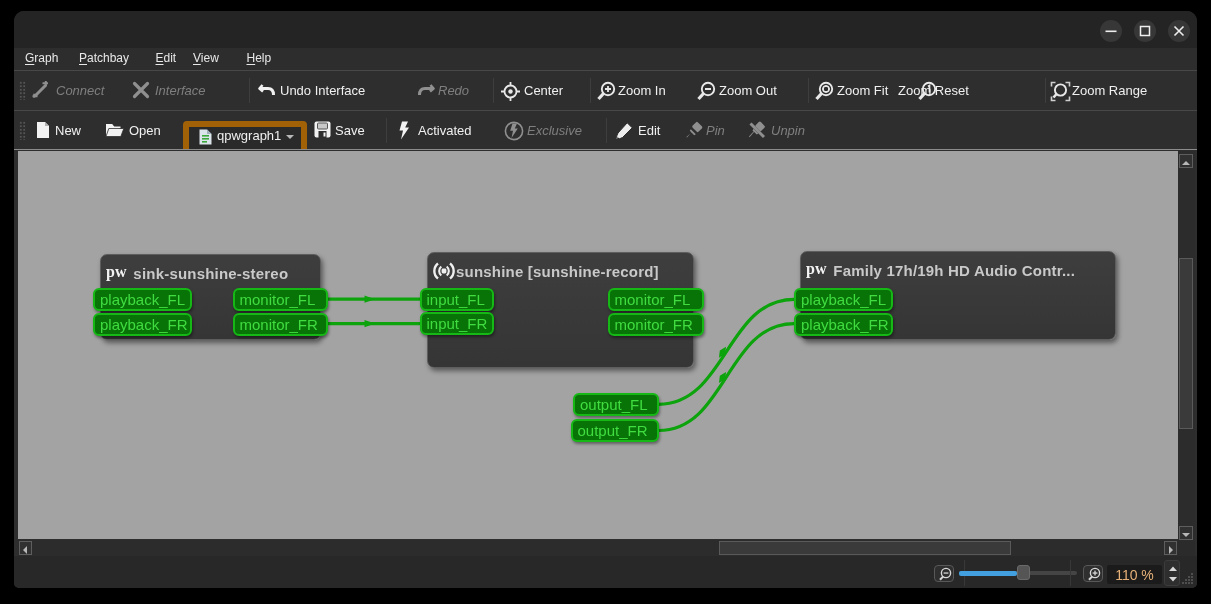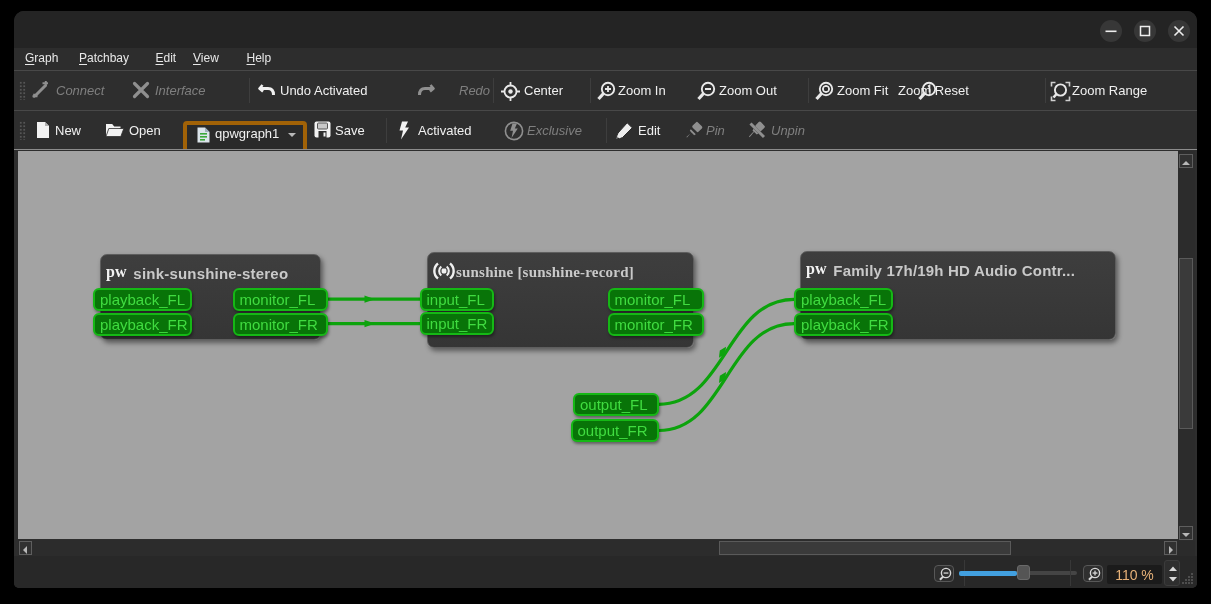--- a/index.html
+++ b/index.html
@@ -18,21 +18,21 @@
 #tb1 { position:absolute; left:0; top:59px; width:100%; height:40px; background:#2e2e2e; border-top:1px solid #484848; }
 #tb2 { position:absolute; left:0; top:99px; width:100%; height:39px; background:#2e2e2e; border-top:1px solid #484848; }
 #brightline { position:absolute; left:0; top:138px; width:100%; height:1.2px; background:#8b8b8b; }
 .ti { position:absolute; font-size:13px; color:#f0f0f0; top:12.3px; white-space:nowrap; }
 .ti.dis { color:#7f7f7f;font-style:italic; }
 .tico { position:absolute; top:10.3px; }
 .tsep { position:absolute; top:7px; width:1px; height:25px; background:#3e3e3e; }
 .handle { position:absolute; left:4.5px; top:10px; width:7px; height:19px;
   background-image:radial-gradient(circle, #565656 1px, transparent 1.3px);
   background-size:3.5px 3.5px; }
-#combo { position:absolute; left:169px; top:10px; width:123.5px; height:36px; background:#2a2a2a; border:4px solid #a16207; border-radius:4px; }
+#combo { position:absolute; left:169px; top:10px; width:123.5px; height:36px; background:#2a2a2a; border:6px solid #a16207; border-radius:4px; }
 #combo-txt { position:absolute; left:28px; top:1px; color:#f0f0f0; font-size:13px; }
 #combo-ico { position:absolute; left:10px; top:2px; }
 #combo-arrow { position:absolute; right:7px; top:8px; width:0; height:0; border-left:4px solid transparent; border-right:4px solid transparent; border-top:4.5px solid #b8b8b8; }
 
 #main { position:absolute; left:0; top:139px; width:100%; height:417px; background:#2e2e2e; }
 #canvas { position:absolute; left:4px; top:1px; width:1160px; height:388px; background:#a3a3a3; }
 
 #hscroll { position:absolute; left:4px; top:390px; width:1160px; height:16px; background:#2c2c2c; }
 #vscroll { position:absolute; left:1164px; top:1px; width:17px; height:390px; background:#2c2c2c; }
 .sbtn { position:absolute; background:#313131; border:1px solid #5e5e5e; }
@@ -89,26 +89,26 @@
     <div class="ti dis" style="left:42px;">Connect</div>
     <div class="tico" style="left:118px;"><svg width="18" height="18" viewBox="0 0 18 18">
           <path d="M2.5 2.5 L15.5 15.5 M15.5 2.5 L2.5 15.5" stroke="#8f8f8f" stroke-width="3.2" stroke-linecap="round"></path>
         </svg></div>
     <div class="ti dis" style="left:141px;">Interface</div>
     <div class="tsep" style="left:235px;"></div>
     <div class="tico" style="left:244px;"><svg width="18" height="18" viewBox="0 0 18 18">
           <path d="M4.5 4 L1.5 7.5 L5 10.5" stroke="#f0f0f0" stroke-width="2.6" fill="none" stroke-linejoin="round"></path>
           <path d="M2 7.5 L10 7.5 C14 7.5 15.5 10 15.5 14" stroke="#f0f0f0" stroke-width="3" fill="none"></path>
         </svg></div>
-    <div class="ti" style="left:266px;">Undo Activated</div>
+    <div class="ti" style="left:266px;">Undo Interface</div>
     <div class="tico" style="left:403px;"><svg width="18" height="18" viewBox="0 0 18 18">
           <path d="M13.5 4 L16.5 7.5 L13 10.5" stroke="#909090" stroke-width="2.6" fill="none" stroke-linejoin="round"></path>
           <path d="M16 7.5 L8 7.5 C4 7.5 2.5 10 2.5 14" stroke="#909090" stroke-width="3" fill="none"></path>
         </svg></div>
-    <div class="ti dis" style="left:424px;margin-left:21px;">Redo</div>
+    <div class="ti dis" style="left:424px;">Redo</div>
     <div class="tsep" style="left:479px;"></div>
     <div class="tico" style="left:486px;"><svg width="21" height="21" viewBox="0 0 21 21">
           <circle cx="10.5" cy="10.5" r="6" fill="none" stroke="#e8e8e8" stroke-width="1.8"></circle>
           <circle cx="10.5" cy="10.5" r="2.2" fill="#e8e8e8"></circle>
           <path d="M10.5 1 L10.5 4 M10.5 17 L10.5 20 M1 10.5 L4 10.5 M17 10.5 L20 10.5" stroke="#e8e8e8" stroke-width="1.8"></path>
         </svg></div>
     <div class="ti" style="left:510px;">Center</div>
     <div class="tsep" style="left:576px;"></div>
     <div class="tico" style="left:582px;"><svg width="21" height="21" viewBox="0 0 21 21">
           <circle cx="12" cy="8" r="6.2" fill="none" stroke="#e8e8e8" stroke-width="1.9"></circle>
@@ -211,21 +211,21 @@
     <div class="ti dis" style="left:757px;">Unpin</div>
   </div>
   <div id="brightline"></div>
   <div id="main">
     <div id="canvas">
       <div class="node" style="left:82px;top:102.5px;width:221px;height:86.5px;">
         <div class="ntitle"><svg class="nico" width="24" height="20" viewBox="0 0 24 20" style="vertical-align:-4px;">
               <text x="1" y="14" font-family="Liberation Serif" font-size="16" font-weight="bold" fill="#f2f2f2">pw</text>
             </svg> sink-sunshine-stereo</div>
       </div>
-      <div class="node" style="left:409px;top:101px;width:267px;height:96px;font-family:Liberation Serif, serif;">
+      <div class="node" style="left:409px;top:101px;width:267px;height:116px;">
         <div class="ntitle"><svg class="nico spk" width="24" height="20" viewBox="0 0 24 20" style="vertical-align:-4px;">
               <g stroke="#f0f0f0" fill="none">
                 <path d="M6 2.5 A9.5 9.5 0 0 0 6 17.5" stroke-width="2.4"></path>
                 <path d="M9.3 5.5 A5.8 5.8 0 0 0 9.3 14.5" stroke-width="2.1"></path>
                 <path d="M18 2.5 A9.5 9.5 0 0 1 18 17.5" stroke-width="2.4"></path>
                 <path d="M14.7 5.5 A5.8 5.8 0 0 1 14.7 14.5" stroke-width="2.1"></path>
               </g>
               <rect x="9.6" y="7.6" width="4.8" height="4.8" rx="1.4" fill="#f0f0f0"></rect>
             </svg>sunshine [sunshine-record]</div>
       </div>

